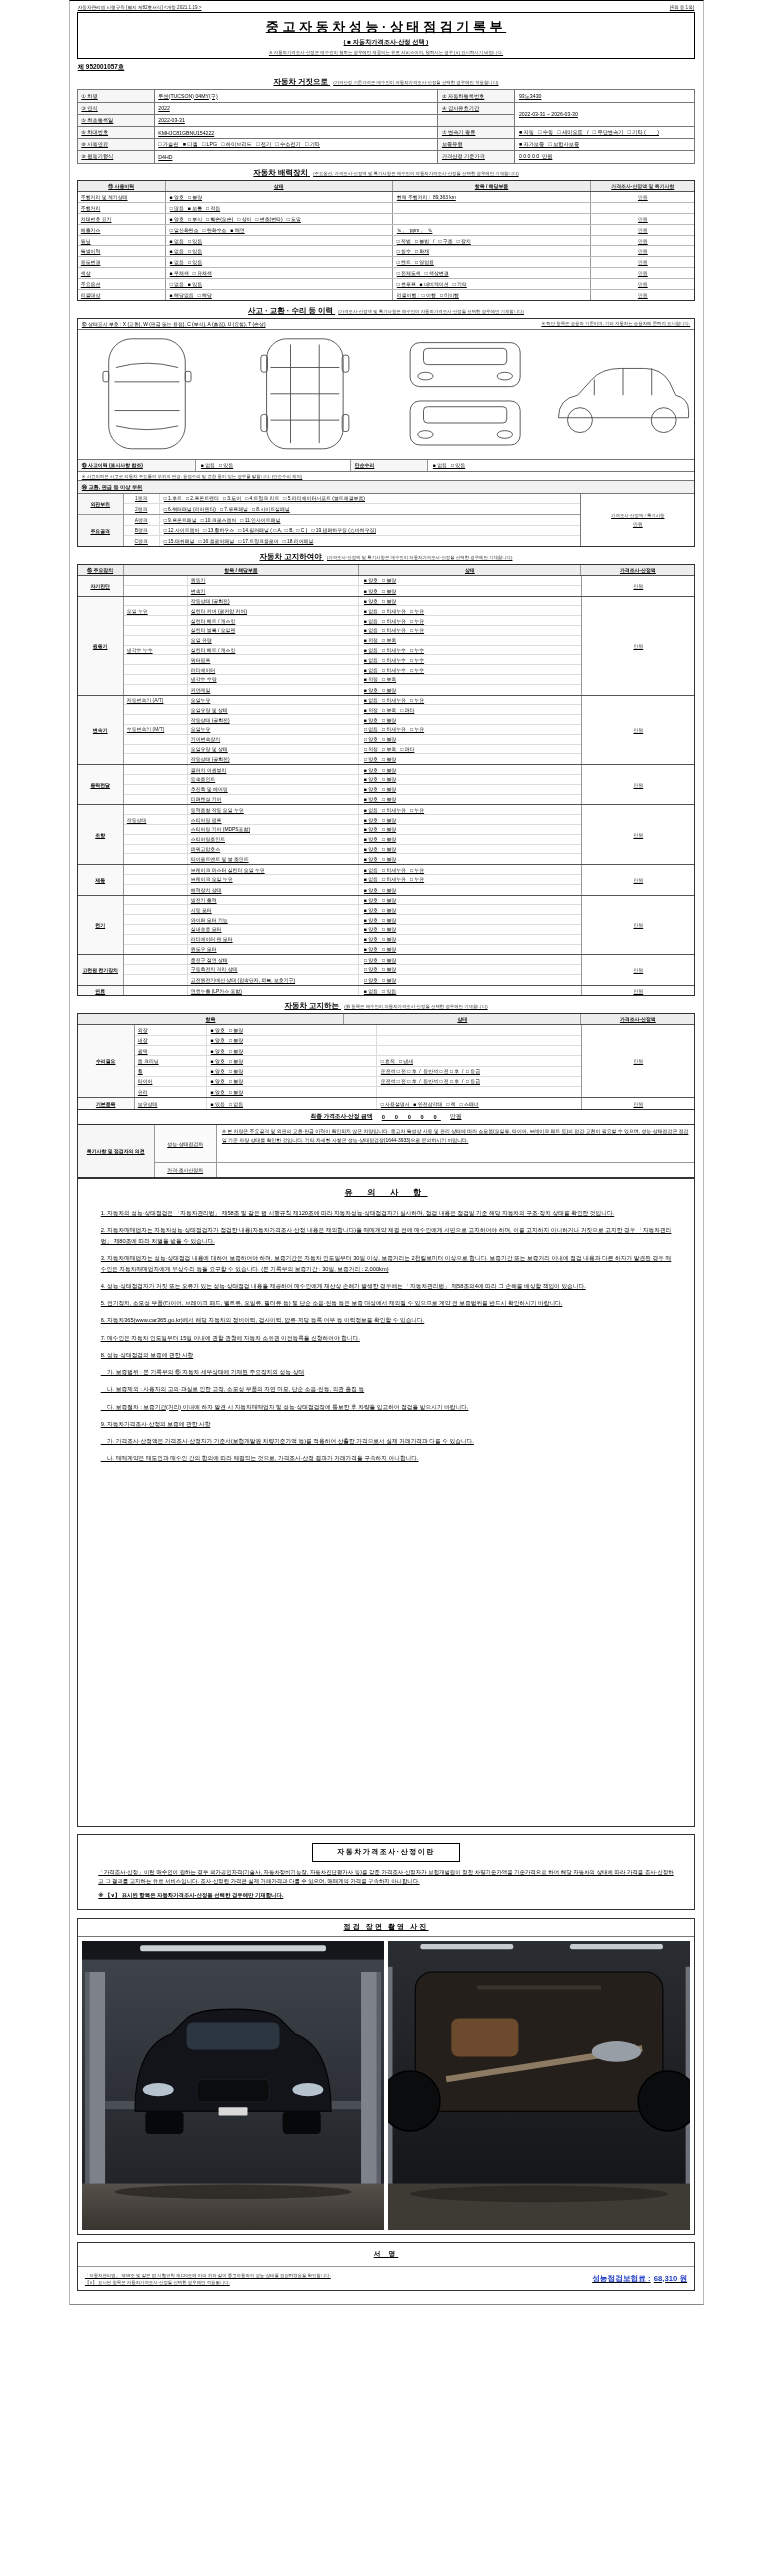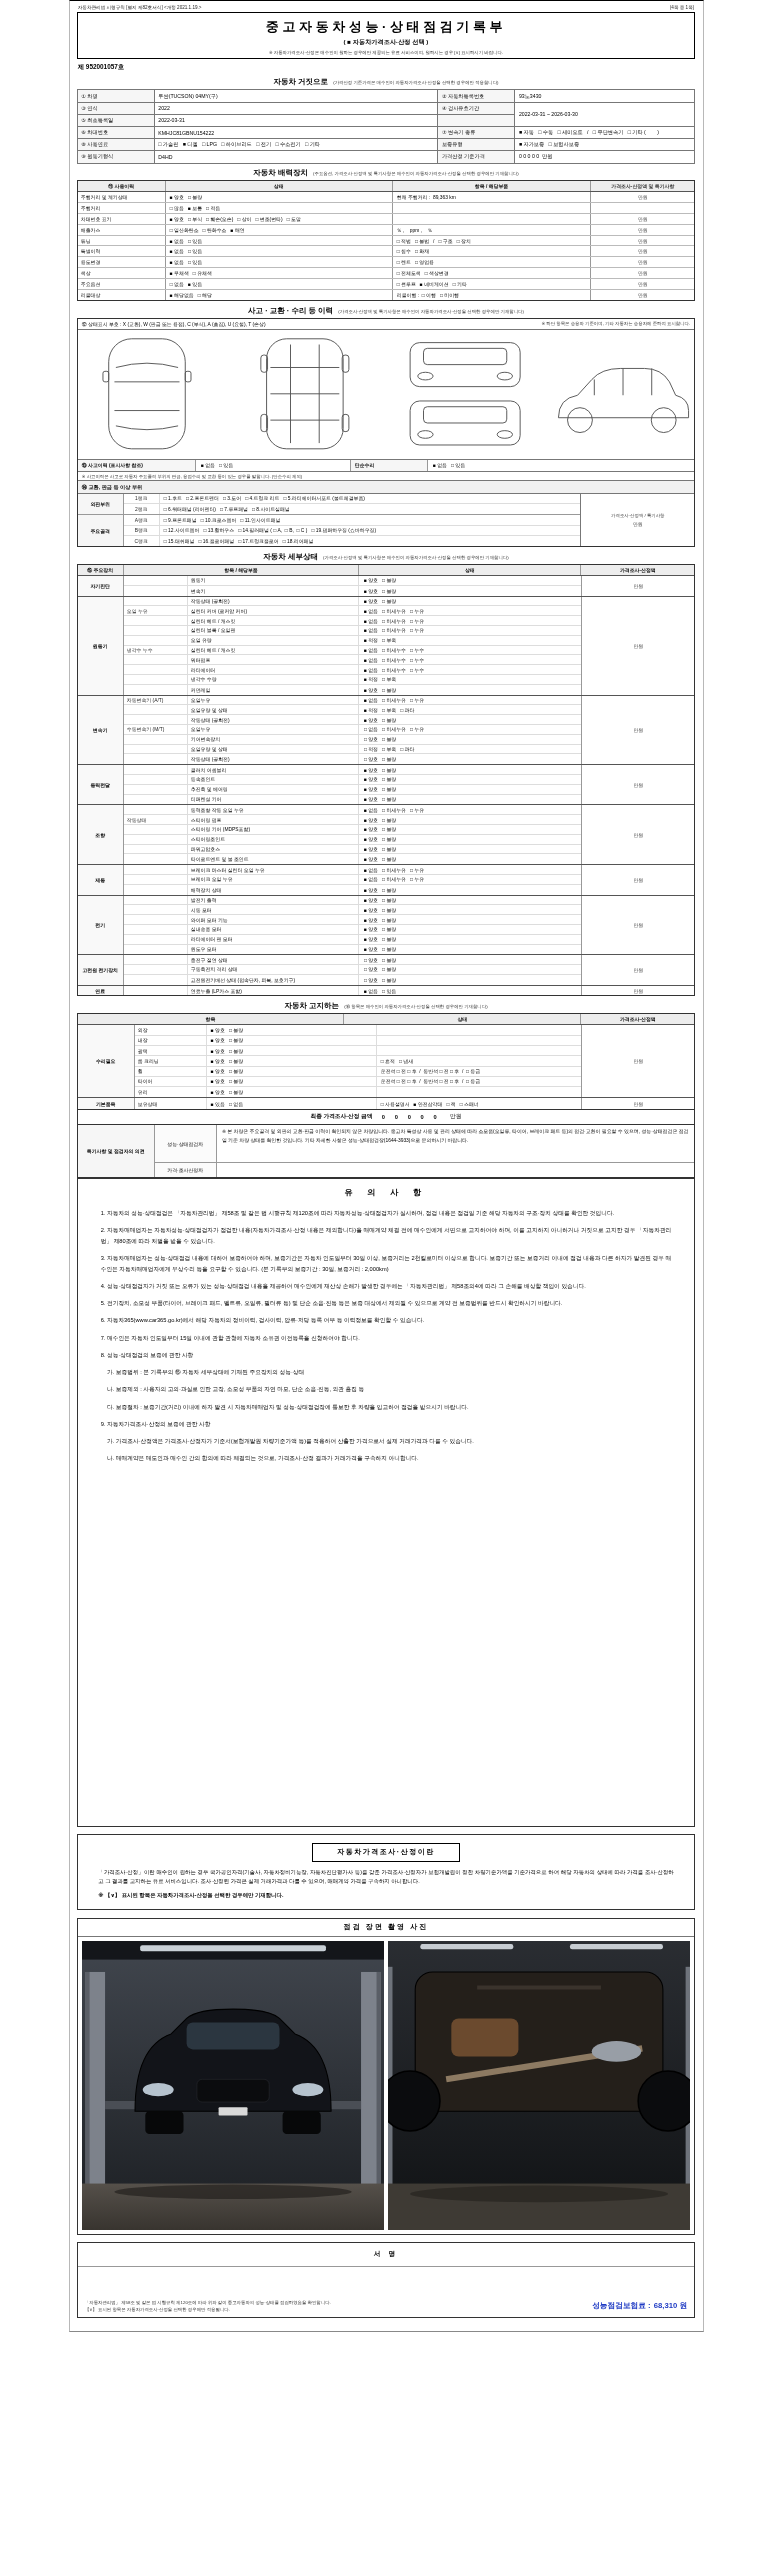--- a/index.html
+++ b/index.html
@@ -1,19 +1,19 @@
 <!DOCTYPE html>
 <html style="font-size:8.2px"><head>
 <meta charset="utf-8">
 <style>
   * { box-sizing: border-box; margin: 0; padding: 0; }
   html,body { background:#ffffff; }
   body { font-family:"Liberation Sans","DejaVu Sans",sans-serif; color:#000; }
   .page { width:635px; margin:0 auto; border-left:0.5px solid #b8b8b8; border-right:0.5px solid #b8b8b8;
-          border-top:1.5px solid #000; border-bottom:0.5px solid #888; padding:2.1px 7.2px 13.4px; }
+          border-top:1.5px solid #000; border-bottom:0.5px solid #888; padding:2.1px 7.2px 13.4px;text-decoration:underline; }
   .pre { white-space:pre-wrap; }
   .tiny { font-size:4.4px; color:#333; }
 
   .topline { display:flex; justify-content:space-between; font-size:4.6px; color:#222; padding:1.5px 1px 2.1px; }
 
   .titlebox { border:0.8px solid #000; text-align:center; padding:5.2px 5.2px 3.6px; }
   .main-title { font-size:13px; font-weight:bold; letter-spacing:3.6px; }
   .title-sub { font-size:6.2px; font-weight:bold; margin-top:2.6px; }
   .title-note { font-size:4.4px; color:#333; margin-top:2.1px; }
 
@@ -124,21 +124,21 @@
   
   .photos { border:0.8px solid #333; margin-top:8.2px; }
   .photos-title { text-align:center; font-weight:bold; font-size:7px; letter-spacing:2.1px; padding:3.6px 0; border-bottom:0.5px solid #777; }
   .photo-grid { display:flex; gap:4.1px; padding:4.1px; background:#fff; }
   .photo { width:calc(50% - 2.1px); height:289px; background:#1c1f23; overflow:hidden; }
   .photo svg { width:100%; height:100%; display:block; }
 
   
   .signbox { border:0.8px solid #333; margin-top:7.2px; }
   .sign-row1 { border-bottom:0.5px solid #999; min-height:24px; display:flex; align-items:center; justify-content:center; font-size:6.7px; font-weight:bold; letter-spacing:3.1px; }
-  .sign-row2 { display:flex; justify-content:space-between; align-items:center; padding:4.1px 7.2px;margin-top:27px; }
+  .sign-row2 { display:flex; justify-content:space-between; align-items:center; padding:4.1px 7.2px; }
   .sign-notes p { font-size:4.4px; color:#333; line-height:1.6; }
   .fee { font-size:7.7px; font-weight:bold; color:#1f3bc4; white-space:nowrap; }
   .fee-val { margin-left:3.1px; }
 </style>
 </head>
 <body>
 
 <div class="page">
 
   <div class="topline">
@@ -388,21 +388,21 @@
         </div>
       </div>
       <div class="acc-price">
         <div class="tiny">가격조사·산정액 / 특기사항</div>
         <div>만원</div>
       </div>
     </div>
   </div>
 
   <div class="sec-head">
-    <span>자동차 세부상태</span>
+    <span>자동차 고지하여야</span>
     <span class="sec-note">(가격조사·산정액 및 특기사항은 매수인이 자동차가격조사·산정을 선택한 경우에만 기재합니다)</span>
   </div>
   <div class="fxt dtable">
     <div class="hrow">
       <span class="dg-name-h">⑮ 주요장치</span>
       <span class="dlabel-h">항목 / 해당부품</span>
       <span class="dstate-h">상태</span>
       <span class="dprice-h">가격조사·산정액</span>
     </div>
 

